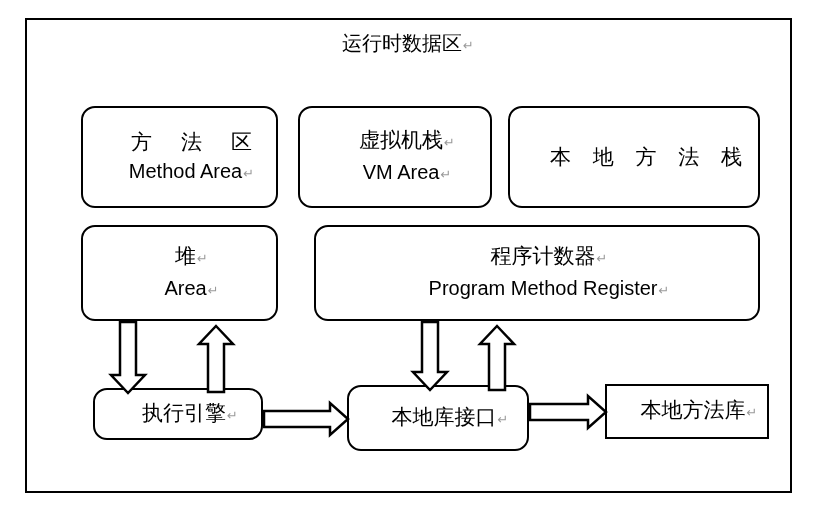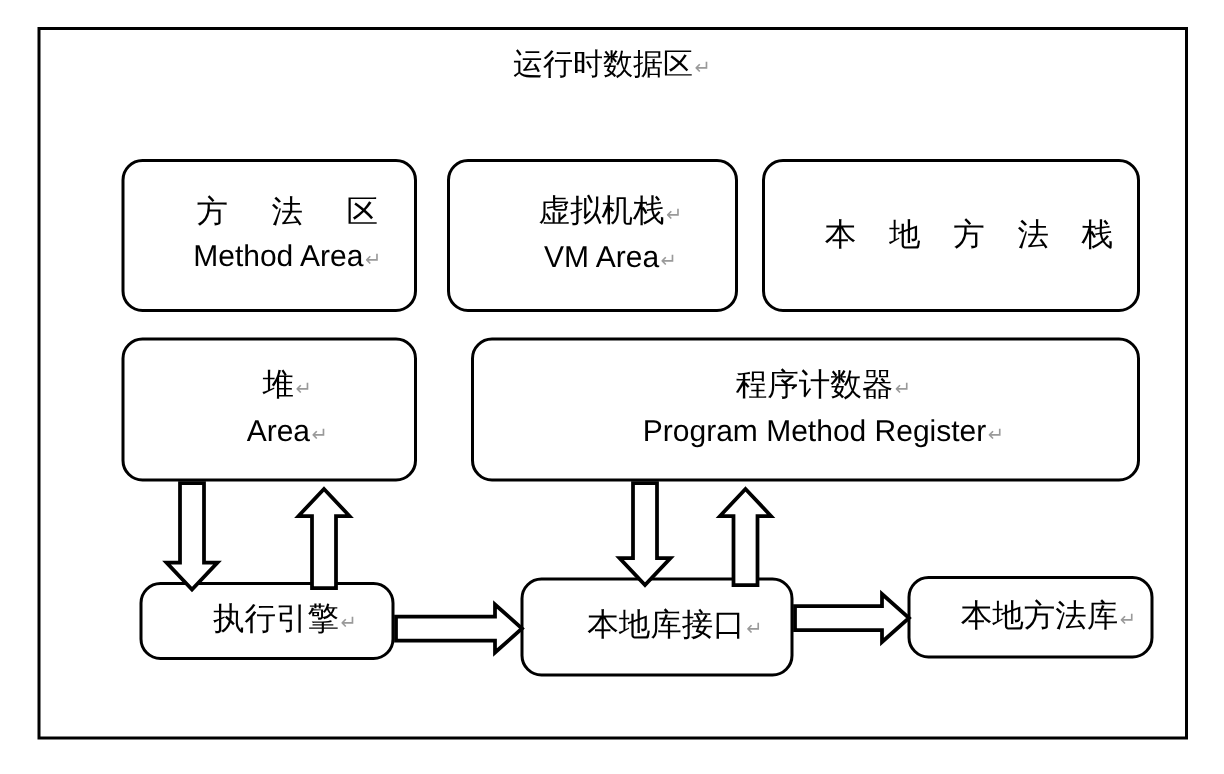--- a/index.html
+++ b/index.html
@@ -97,21 +97,21 @@
   #box-vm-stack      { left: 298px; top: 106px; width: 194px; height: 102px; justify-content: center; }
   #box-native-stack  { left: 508px; top: 106px; width: 252px; height: 102px; align-items: center; }
 
   
   #box-heap          { left: 81px;  top: 225px; width: 197px; height: 96px; }
   #box-pc-register   { left: 314px; top: 225px; width: 446px; height: 96px; text-align: center; }
 
   
   #box-exec-engine   { left: 93px;  top: 388px; width: 170px; height: 52px; }
   #box-native-iface  { left: 347px; top: 385px; width: 182px; height: 66px; }
-  #box-native-lib    { left: 605px; top: 384px; width: 164px; height: 55px; border-radius: 14px; }
+  #box-native-lib    { left: 605px; top: 384px; width: 164px; height: 55px; }
 
   
   #arrow-layer {
     position: absolute;
     left: 0;
     top: 0;
     width: 816px;
     height: 516px;
     pointer-events: none;
   }

